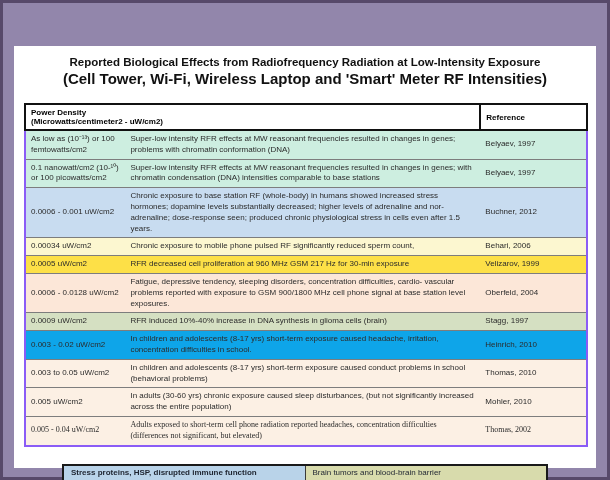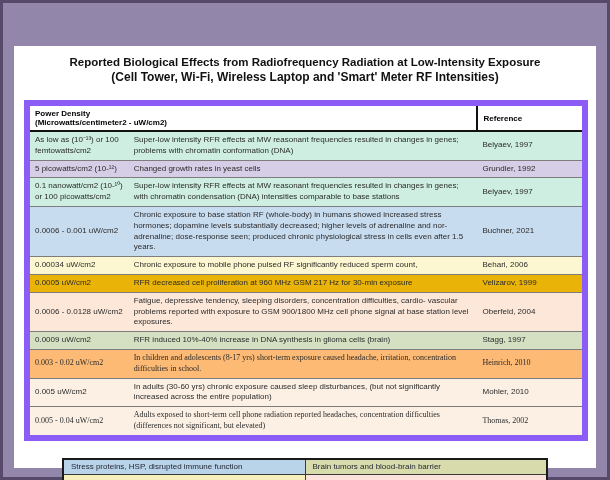--- a/index.html
+++ b/index.html
@@ -15,27 +15,27 @@
     background:#ffffff;
     box-sizing:border-box;
     padding:8px 10px 0 10px;
     margin-top:32px;
   }
   .title{
     text-align:center;font-weight:bold;font-size:11.5px;color:#111;
     margin-top:2px;
   }
   .subtitle{
-    text-align:center;font-weight:bold;font-size:12px;color:#111;
+    text-align:center;font-weight:bold;font-size:15px;color:#111;
     margin-top:2px;
   }
   table.main{
     width:564px;margin:16px auto 0 auto;
     border-collapse:collapse;
-    border:6px solid #8b5cf6;
+    border:2px solid #8b5cf6;
     font-size:8px;color:#2b2b2b;
   }
   table.main th{
     background:#ffffff;color:#000;
     border:2px solid #111;
     text-align:left;vertical-align:middle;
     padding:3px 5px;font-size:8px;
   }
   table.main td{
     border-top:1px solid #7d7d7d;
@@ -76,77 +76,77 @@
         </th>
         <th>Reference</th>
       </tr>
     </thead>
     <tbody>
       <tr style="background-color: rgb(205, 238, 224);">
         <td class="power">As low as (10⁻¹³) or 100 femtowatts/cm2</td>
         <td class="effect">Super-low intensity RFR effects at MW reasonant frequencies resulted in changes in genes; problems with chromatin conformation (DNA)</td>
         <td class="ref">Belyaev, 1997</td>
       </tr>
-      <tr style="background-color: rgb(213, 206, 230);">
-        <td class="power">5 picowatts/cm2 (10-¹²)</td>
-        <td class="effect">Changed growth rates in yeast cells</td>
-        <td class="ref">Grundler, 1992</td>
-      </tr>
       <tr style="background-color: rgb(205, 238, 224);">
         <td class="power">0.1 nanowatt/cm2 (10-¹⁰) or 100 picowatts/cm2</td>
         <td class="effect">Super-low intensity RFR effects at MW reasonant frequencies resulted in changes in genes; with chromatin condensation (DNA) intensities comparable to base stations</td>
         <td class="ref">Belyaev, 1997</td>
       </tr>
       <tr style="background-color: rgb(200, 220, 240);">
         <td class="power">0.0006 - 0.001 uW/cm2</td>
         <td class="effect">Chronic exposure to base station RF (whole-body) in humans showed increased stress hormones; dopamine levels substantially decreased; higher levels of adrenaline and nor-adrenaline; dose-response seen; produced chronic physiological stress in cells even after 1.5 years.</td>
-        <td class="ref">Buchner, 2021</td>
+        <td class="ref">Buchner, 2012</td>
       </tr>
       <tr style="background-color: rgb(252, 247, 208); padding-left: 28px;">
         <td class="power">0.00034 uW/cm2</td>
         <td class="effect">Chronic exposure to mobile phone pulsed RF significantly reduced sperm count,</td>
         <td class="ref">Behari, 2006</td>
       </tr>
-      <tr style="background-color: #eab308;">
+      <tr style="background-color: #fde047;">
         <td class="power">0.0005 uW/cm2</td>
         <td class="effect">RFR decreased cell proliferation at 960 MHz GSM 217 Hz for 30-min exposure</td>
         <td class="ref">Velizarov, 1999</td>
       </tr>
       <tr style="background-color: rgb(252, 231, 216);">
         <td class="power">0.0006 - 0.0128 uW/cm2</td>
         <td class="effect">Fatigue, depressive tendency, sleeping disorders, concentration difficulties, cardio- vascular problems reported with exposure to GSM 900/1800 MHz cell phone signal at base station level exposures.</td>
         <td class="ref">Oberfeld, 2004</td>
       </tr>
       <tr style="background-color: rgb(213, 224, 194);">
         <td class="power">0.0009 uW/cm2</td>
         <td class="effect">RFR induced 10%-40% increase in DNA synthesis in glioma cells (brain)</td>
         <td class="ref">Stagg, 1997</td>
       </tr>
-      <tr style="background-color: #fdba74; font-family: Liberation Serif, serif;">
+      <tr style="background-color: #0ea5e9;">
         <td class="power">0.003 - 0.02 uW/cm2</td>
         <td class="effect">In children and adolescents (8-17 yrs) short-term exposure caused headache, irritation, concentration difficulties in school.</td>
         <td class="ref">Heinrich, 2010</td>
+      </tr>
+      <tr style="background-color: rgb(252, 240, 228);">
+        <td class="power">0.003 to 0.05 uW/cm2</td>
+        <td class="effect">In children and adolescents (8-17 yrs) short-term exposure caused conduct problems in school (behavioral problems)</td>
+        <td class="ref">Thomas, 2010</td>
       </tr>
       <tr style="background-color: rgb(252, 240, 228);">
         <td class="power">0.005 uW/cm2</td>
         <td class="effect">In adults (30-60 yrs) chronic exposure caused sleep disturbances, (but not significantly increased across the entire population)</td>
         <td class="ref">Mohler, 2010</td>
       </tr>
       <tr style="background-color: rgb(252, 240, 228); font-family: Liberation Serif, serif;">
         <td class="power">0.005 - 0.04 uW/cm2</td>
         <td class="effect">Adults exposed to short-term cell phone radiation reported headaches, concentration difficulties (differences not significant, but elevated)</td>
         <td class="ref">Thomas, 2002</td>
       </tr>
     </tbody>
   </table>
 
   <table class="legend">
     <tbody>
       <tr>
-        <td style="background-color: rgb(185, 211, 233);">Stress proteins, HSP, disrupted immune function</td>
+        <td style="background-color: rgb(185, 211, 233); font-weight: bold;">Stress proteins, HSP, disrupted immune function</td>
         <td style="background-color: rgb(216, 219, 172);">Brain tumors and blood-brain barrier</td>
       </tr>
       <tr>
         <td style="background-color: rgb(245, 240, 188);">Reproduction/fertility effects</td>
         <td style="background-color: rgb(251, 226, 220);">Sleep, neuron firing rate, EEG, memory, learning, behavior</td>
       </tr>
 
     </tbody>
   </table>
 

